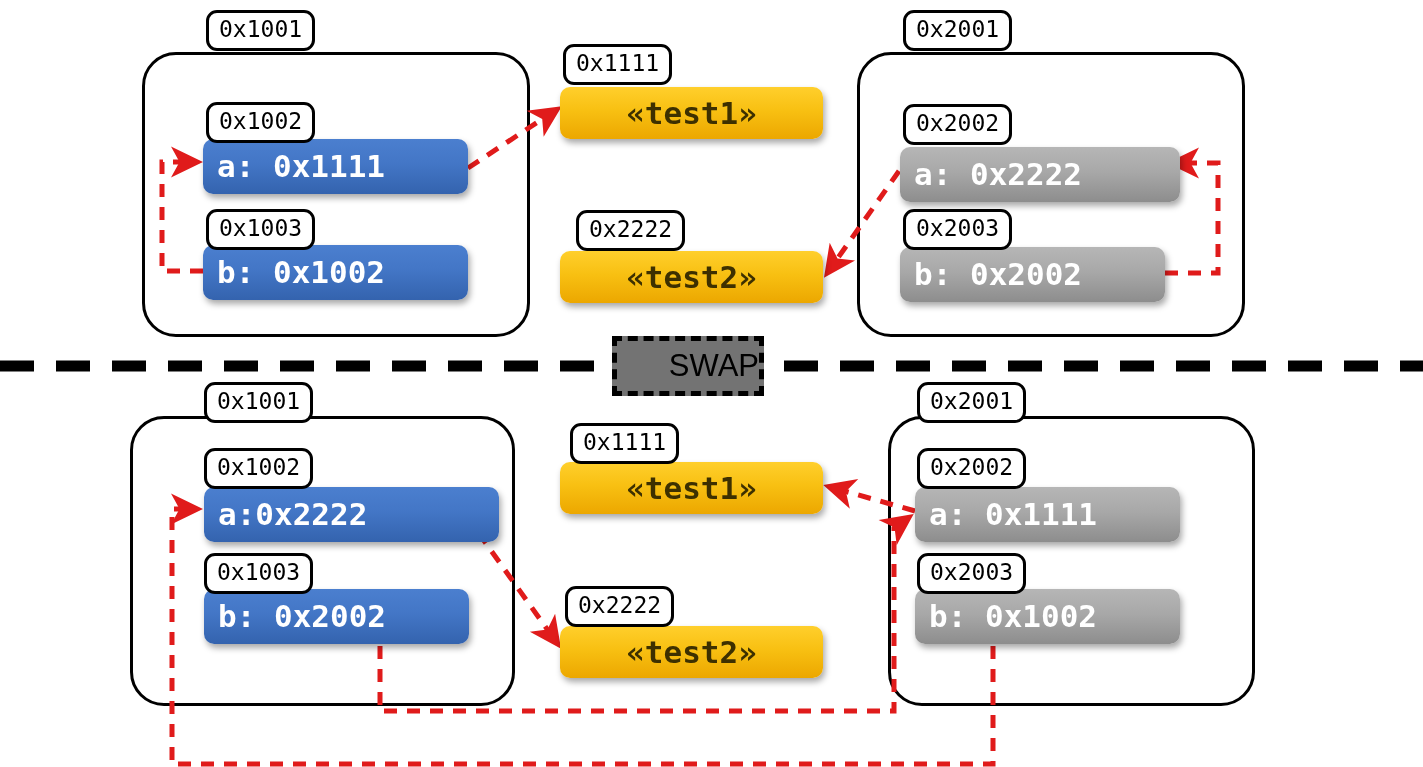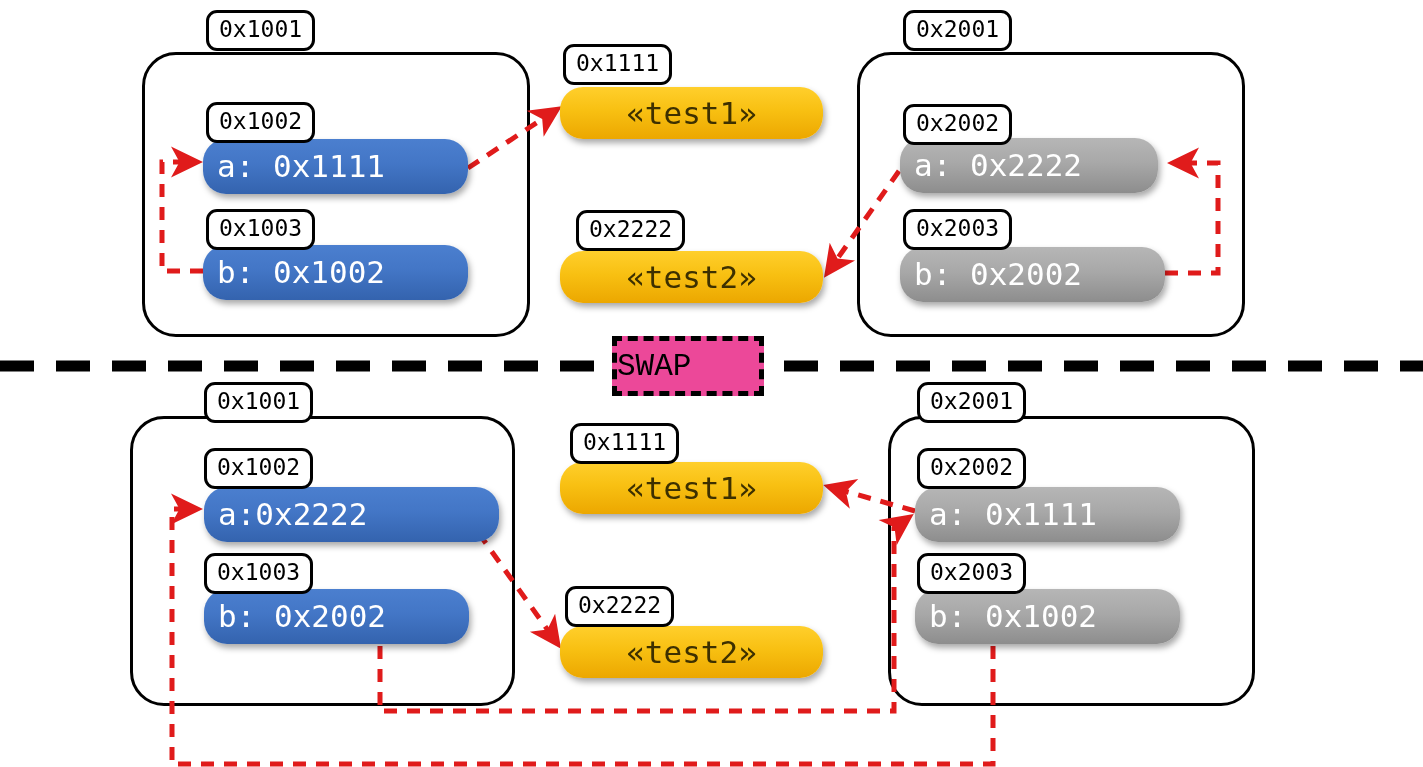--- a/index.html
+++ b/index.html
@@ -41,53 +41,54 @@
     font-size: 23px;
     line-height: 1;
     padding: 5px 10px 7px 10px;
     letter-spacing: 0px;
     white-space: nowrap;
     box-sizing: border-box;
     z-index: 6;
   }
   .cell {
     position: absolute;
-    border-radius: 23px;
+    border-radius: 10px;
     color: #ffffff;
     font-family: "DejaVu Sans Mono", monospace;
     font-size: 31px;
     line-height: 1;
     display: flex;
     align-items: center;
     padding-left: 14px;
     box-sizing: border-box;
     box-shadow: 2px 4px 6px rgba(0,0,0,0.34);
     white-space: pre;
     z-index: 5;
+    font-weight: bold;
   }
   .cell.blue {
     background: linear-gradient(to bottom, #4b7fcf 0%, #4376c6 45%, #3463ae 100%);
   }
   .cell.gray {
     background: linear-gradient(to bottom, #b6b6b6 0%, #a8a8a8 45%, #8d8d8d 100%);
   }
   .cell.yellow {
     background: linear-gradient(to bottom, #ffcf2c 0%, #f8c012 45%, #eca700 100%);
     color: #3d3000;
     justify-content: center;
     padding-left: 0;
   }
   .swap-box {
     position: absolute;
     border: 5px dashed #000000;
-    background: #ec4899;
+    background: #737373;
     display: flex;
     align-items: center;
-    justify-content: flex-start;
-    font-family: Liberation Mono, monospace;
+    justify-content: flex-end;
+    font-family: Liberation Sans, sans-serif;
     font-size: 31px;
     color: #000000;
     box-sizing: border-box;
     z-index: 8;
   }
 </style>
 </head>
 <body>
 
 <div id="stage">
@@ -111,21 +112,21 @@
   <div class="addr-tag" style="left:576px; top:204px;">0x2222</div>
 
   <div class="cell yellow" style="left:560px; top:245px; width:263px; height:52px;">«test2»</div>
 
   <div class="panel" style="left:857px; top:46px; width:388px; height:285px;"></div>
 
   <div class="addr-tag" style="left:903px; top:4px;">0x2001</div>
 
   <div class="addr-tag" style="left:903px; top:98px;">0x2002</div>
 
-  <div class="cell gray" style="left:900px; top:132px; width:258px; height:55px;">a: 0x2222</div>
+  <div class="cell gray" style="left:900px; top:141px; width:280px; height:55px;">a: 0x2222</div>
 
   <div class="addr-tag" style="left:903px; top:203px;">0x2003</div>
 
   <div class="cell gray" style="left:900px; top:241px; width:265px; height:55px;">b: 0x2002</div>
 
   <div class="swap-box" style="left:612px; top:330px; width:152px; height:60px;">
     <span>SWAP</span>
   </div>
 
   <div class="panel" style="left:130px; top:410px; width:385px; height:290px;"></div>

